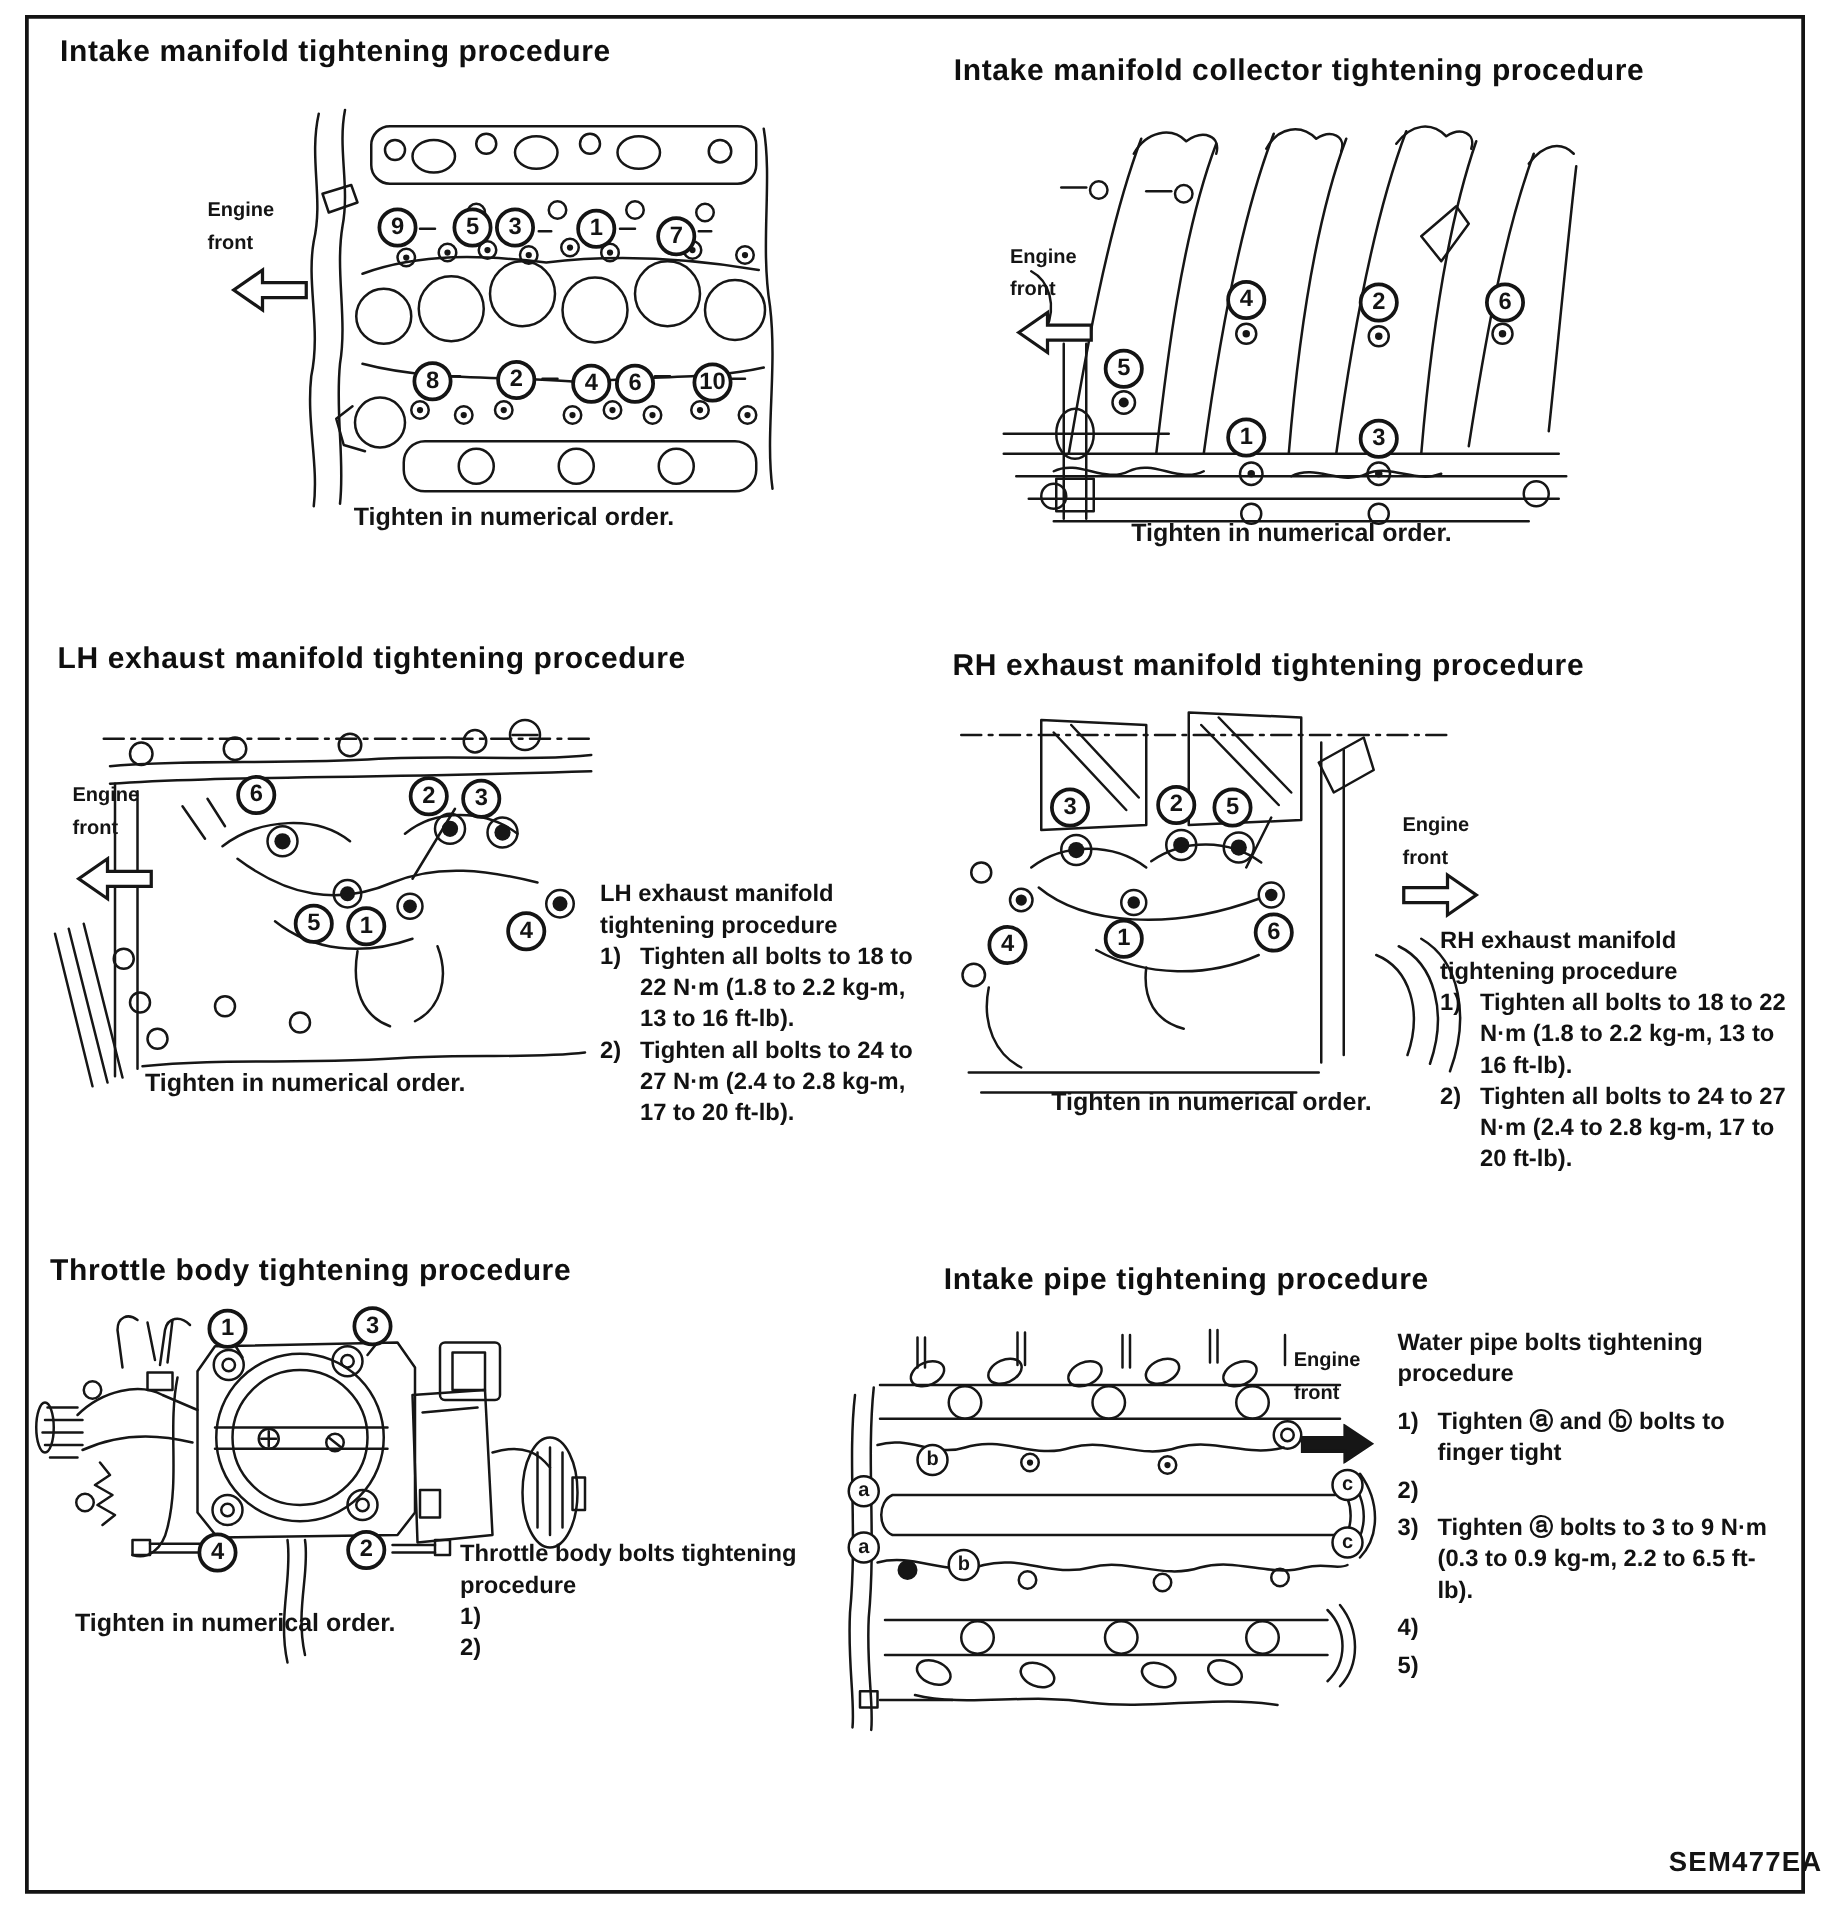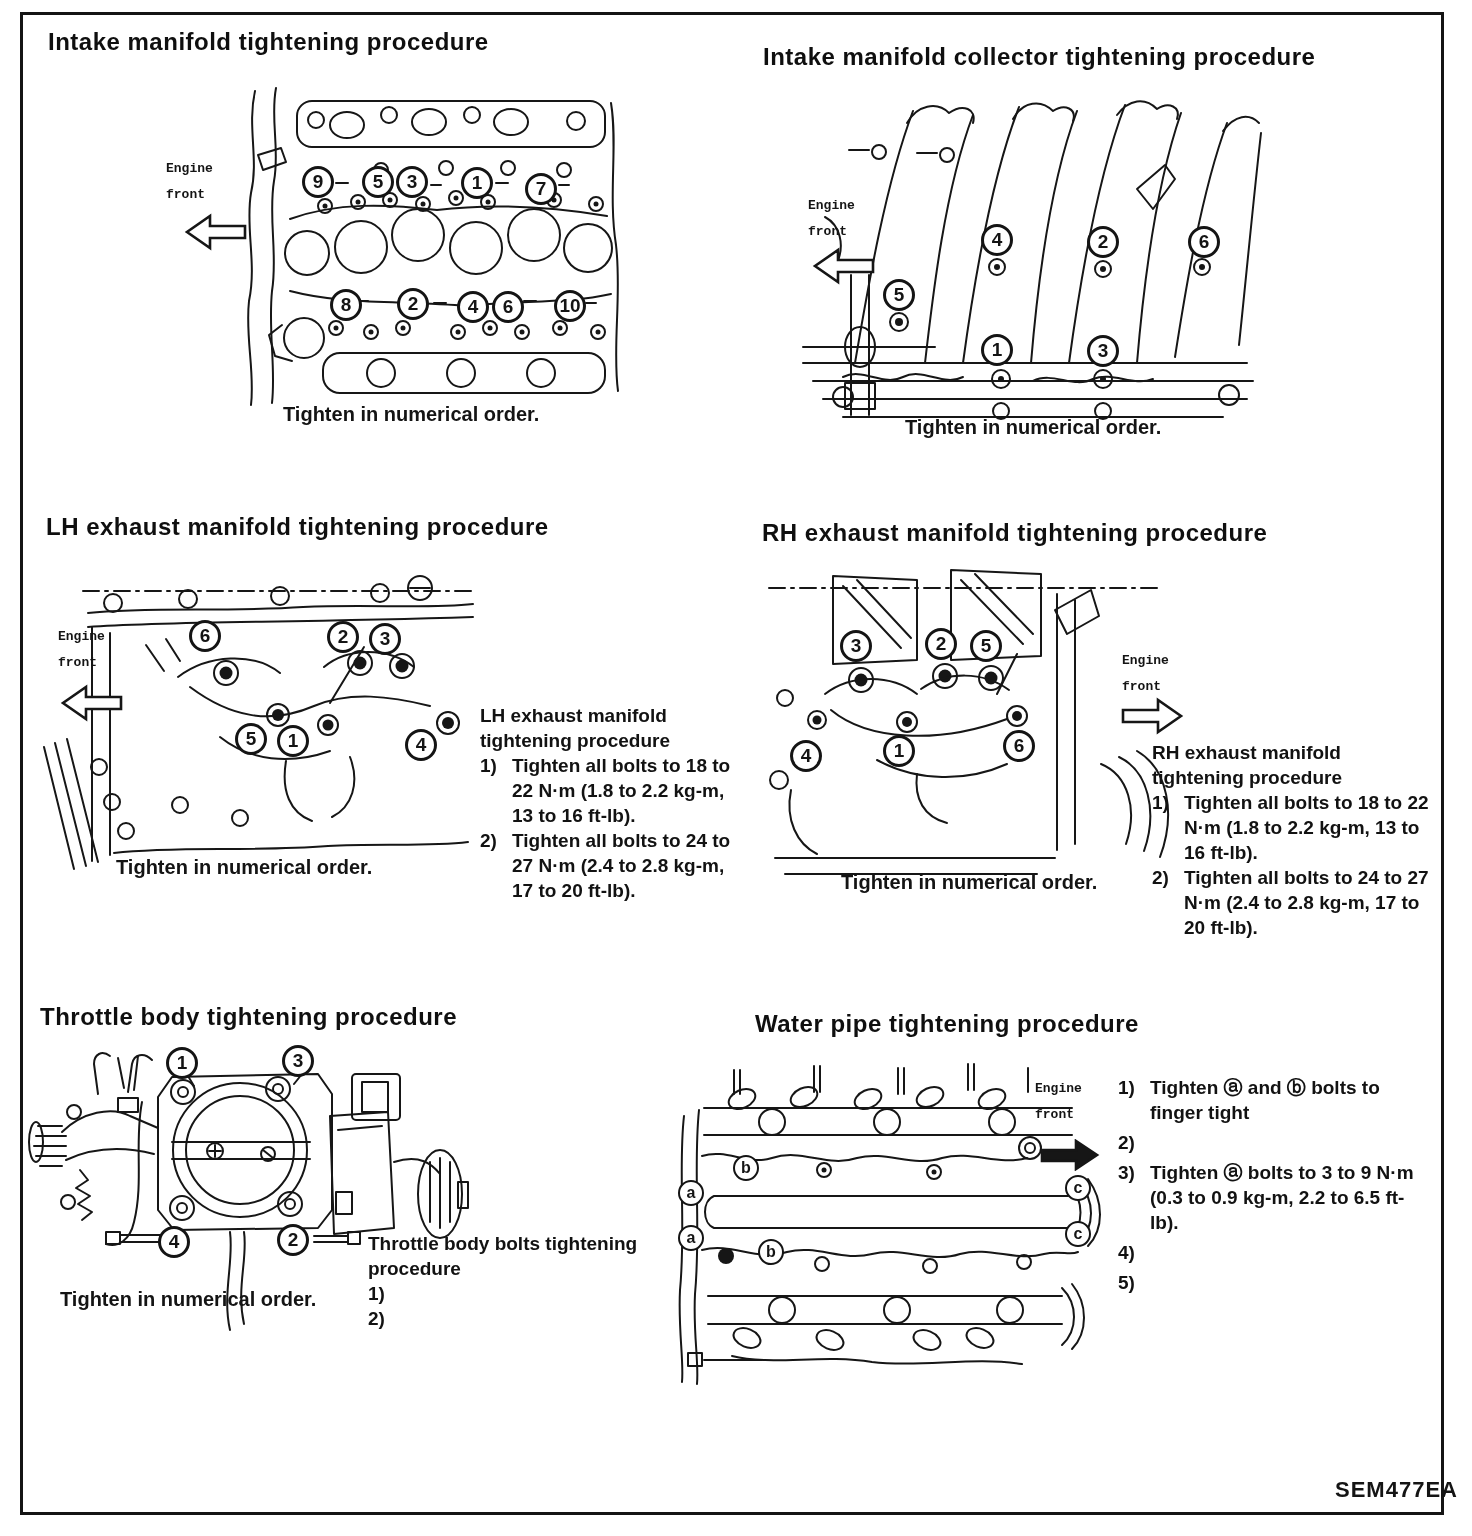--- a/index.html
+++ b/index.html
@@ -4,21 +4,21 @@
 <style>
   * { margin:0; padding:0; box-sizing:border-box; }
   html,body { background:#ffffff; }
   .page { position:relative; width:1472px; height:1520px; background:#fff; color:#141414;
           font-family:"Liberation Sans","DejaVu Sans",sans-serif; overflow:hidden; }
   .frame { position:absolute; left:20px; top:12px; width:1424px; height:1503px;
            border:3px solid #141414; }
   .sec-title { position:absolute; font-size:24px; font-weight:700; letter-spacing:.5px;
                white-space:nowrap; color:#0f0f0f; }
   .caption { position:absolute; font-size:20px; font-weight:700; white-space:nowrap; }
-  .eng { position:absolute; font-size:13px; font-weight:700; line-height:26px;font-family:Liberation Mono, monospace; }
+  .eng { position:absolute; font-size:16px; font-weight:700; line-height:26px; }
   .art { position:absolute; }
   .art path,.art circle,.art rect,.art ellipse,.art polyline,.art polygon
        { fill:none; stroke:#161616; stroke-width:2; stroke-linecap:round; stroke-linejoin:round; }
   .art .dk { fill:#161616; stroke:none; }
   .arrow { position:absolute; }
   .arrow polygon { fill:#ffffff; stroke:#161616; stroke-width:2.6; stroke-linejoin:miter; }
   .arrow.solid polygon { fill:#161616; }
   .co { position:absolute; width:32px; height:32px; border:3px solid #141414; border-radius:50%;
         display:flex; align-items:center; justify-content:center; font-size:19px; font-weight:700;
         background:#fff; z-index:5; }
@@ -351,21 +351,21 @@
     <ol>
       <li>
           <span class="n">1)</span>
         </li>
       <li>
           <span class="n">2)</span>
         </li>
     </ol>
   </div>
 
-  <div class="sec-title" style="left:755px;top:1010px">Water pipe tightening procedure</div>
+  <div class="sec-title" style="left:755px;top:1010px">Intake pipe tightening procedure</div>
   <svg class="art" style="left:672px;top:1048px" width="430" height="340" viewBox="0 0 430 340">
     <path d="M12,68 C6,120 14,180 8,242 C6,282 12,312 10,334"></path>
     <path d="M27,62 C21,120 29,182 23,246 C21,286 27,314 25,336"></path>
     <path d="M32,60 H400 M32,87 H400"></path>
     <ellipse cx="70" cy="51" rx="14" ry="9" transform="rotate(-24 70 51)"></ellipse>
     <ellipse cx="132" cy="49" rx="14" ry="9" transform="rotate(-24 132 49)"></ellipse>
     <ellipse cx="196" cy="51" rx="14" ry="9" transform="rotate(-24 196 51)"></ellipse>
     <ellipse cx="258" cy="49" rx="14" ry="9" transform="rotate(-24 258 49)"></ellipse>
     <ellipse cx="320" cy="51" rx="14" ry="9" transform="rotate(-24 320 51)"></ellipse>
     <circle cx="100" cy="74" r="13"></circle>
@@ -403,20 +403,21 @@
   <svg class="arrow solid" style="left:1040px;top:1139px" width="60" height="32">
       <polygon points="36,2 36,11 2,11 2,22 36,22 36,30 57,16"></polygon>
     </svg>
   <span class="co co-sm" style="left:733px;top:1155px">b</span>
   <span class="co co-sm" style="left:678px;top:1180px">a</span>
   <span class="co co-sm" style="left:678px;top:1225px">a</span>
   <span class="co co-sm" style="left:758px;top:1239px">b</span>
   <span class="co co-sm" style="left:1065px;top:1175px">c</span>
   <span class="co co-sm" style="left:1065px;top:1221px">c</span>
   <div class="note spaced" style="left:1118px;top:1062px;width:310px">
+    <div class="note-title" style="max-width:280px">Water pipe bolts tightening procedure</div>
     <ol>
       <li>
           <span class="n">1)</span>
           <span class="t">Tighten ⓐ and ⓑ bolts to finger tight</span>
         </li>
       <li>
           <span class="n">2)</span>
         </li>
       <li>
           <span class="n">3)</span>

